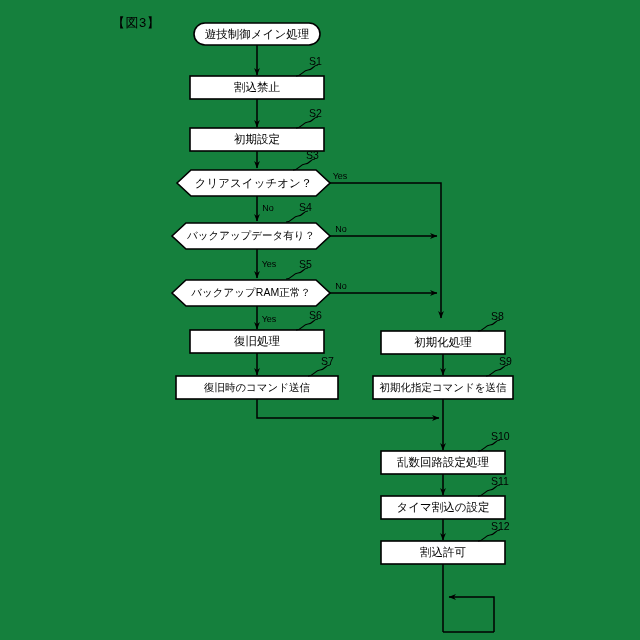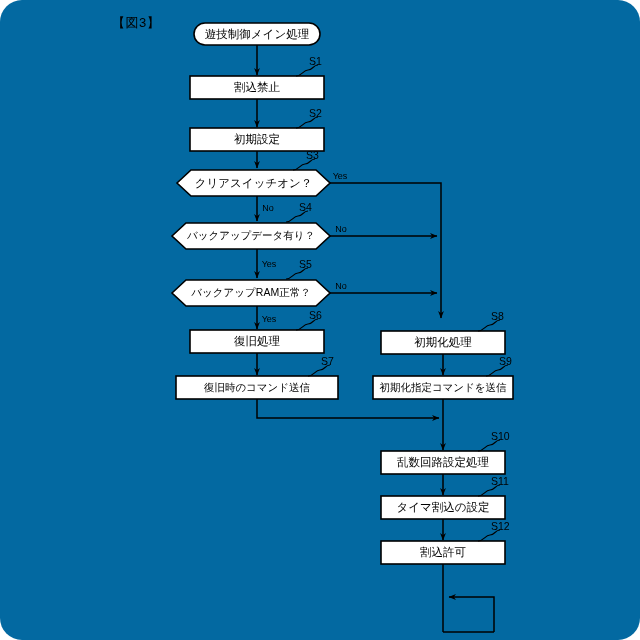--- a/index.html
+++ b/index.html
@@ -8,23 +8,22 @@
     padding: 0;
     background: #ffffff;
   }
   body {
     font-family: "Liberation Sans", "DejaVu Sans", sans-serif;
   }
   #page {
     position: relative;
     width: 640px;
     height: 640px;
-    background: #0369a1;
+    background: #15803d;
     overflow: hidden;
-    border-radius: 22px;
   }
   #figure-label {
     position: absolute;
     left: 112px;
     top: 14px;
     font-size: 13px;
     color: #000;
     letter-spacing: 0.5px;
     white-space: nowrap;
   }

